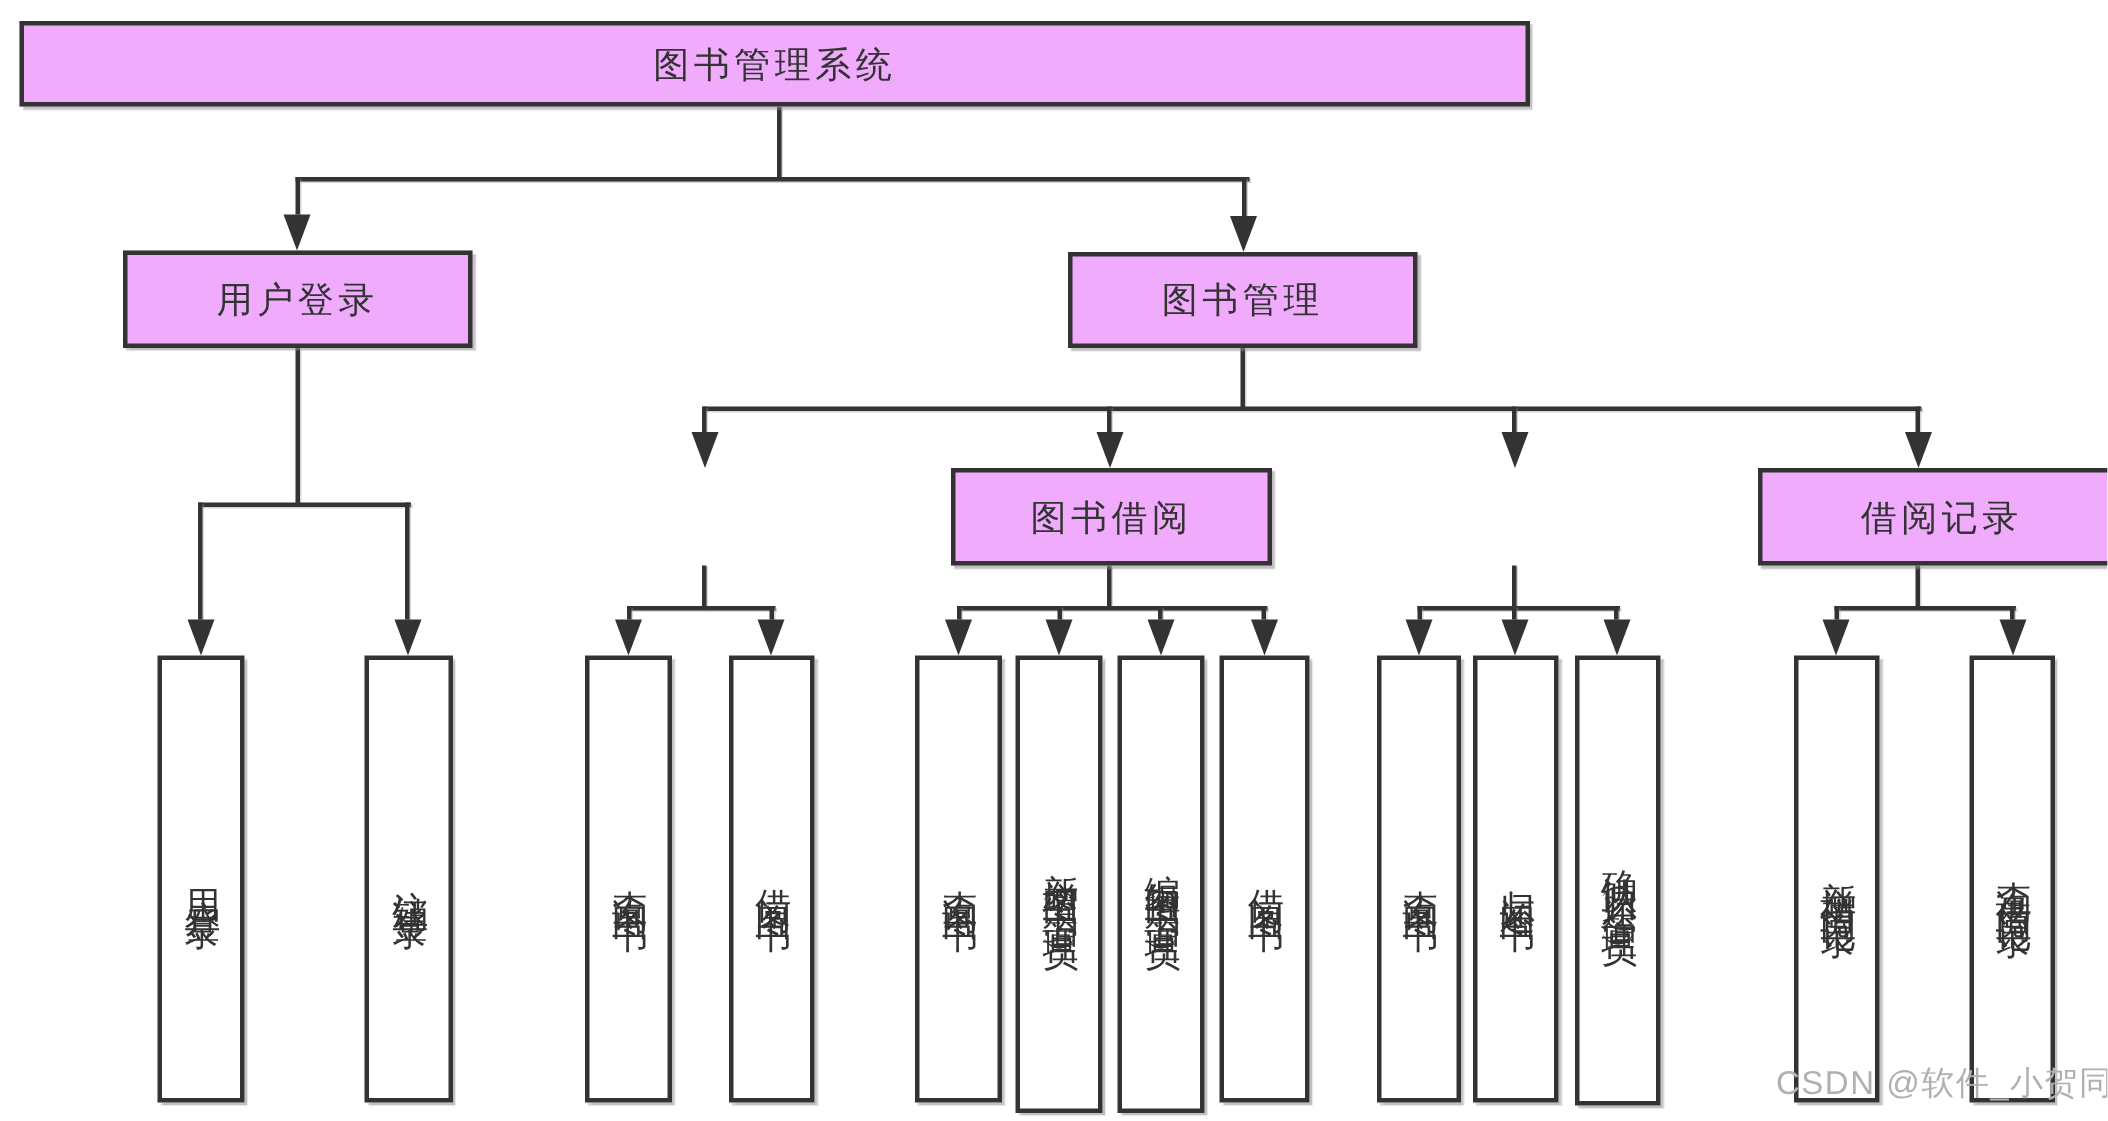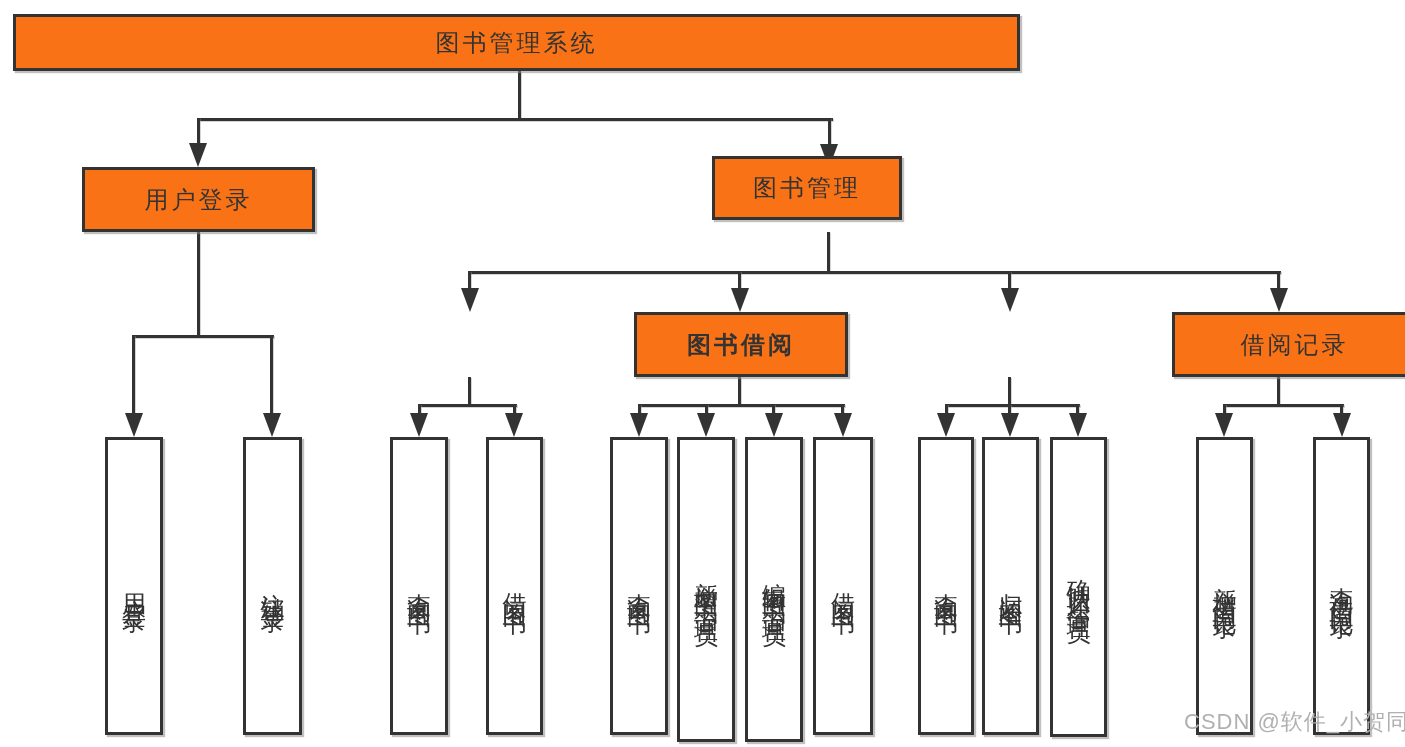--- a/index.html
+++ b/index.html
@@ -9,21 +9,21 @@
     height: 747px;
     background: #ffffff;
     font-family: "Liberation Sans", "DejaVu Sans", sans-serif;
     color: #333333;
     overflow: hidden;
   }
   
   .hbox {
     position: absolute;
     box-sizing: border-box;
-    background: #f97316;
+    background: #f0abfc;
     border: 3px solid #333333;
     box-shadow: 2px 2px 1px rgba(140,140,140,0.55);
     display: flex;
     align-items: center;
     justify-content: center;
     font-size: 24px;
     letter-spacing: 3px;
     white-space: nowrap;
     z-index: 2;
   }
@@ -83,41 +83,41 @@
   <div class="hbox" style="left:13px; top:14px; width:1007px; height:57px;">图书管理系统</div>
 
   <div class="vline" style="left:518px; top:71px; height:49px;"></div>
   <div class="hline" style="left:197px; top:118px; width:636px;"></div>
   <div class="vline" style="left:197px; top:118px; height:25px;"></div>
   <div class="arrow" style="left:189px; top:143px;"></div>
   <div class="vline" style="left:828px; top:118px; height:26px;"></div>
   <div class="arrow" style="left:820px; top:144px;"></div>
 
   <div class="hbox" style="left:82px; top:167px; width:233px; height:65px;">用户登录</div>
-  <div class="hbox" style="left:712px; top:156px; width:190px; height:64px;">图书管理</div>
+  <div class="hbox" style="left:712px; top:168px; width:233px; height:64px;">图书管理</div>
 
   <div class="vline" style="left:197px; top:232px; height:105px;"></div>
   <div class="hline" style="left:132px; top:335px; width:142px;"></div>
   <div class="vline" style="left:132px; top:335px; height:78px;"></div>
   <div class="arrow" style="left:125px; top:413px;"></div>
   <div class="vline" style="left:270px; top:335px; height:78px;"></div>
   <div class="arrow" style="left:263px; top:413px;"></div>
 
   <div class="vline" style="left:827px; top:232px; height:41px;"></div>
   <div class="hline" style="left:469px; top:271px; width:812px;"></div>
   <div class="vline" style="left:468px; top:271px; height:17px;"></div>
   <div class="arrow" style="left:461px; top:288px;"></div>
   <div class="vline" style="left:738px; top:271px; height:17px;"></div>
   <div class="arrow" style="left:731px; top:288px;"></div>
   <div class="vline" style="left:1008px; top:271px; height:17px;"></div>
   <div class="arrow" style="left:1001px; top:288px;"></div>
   <div class="vline" style="left:1277px; top:271px; height:17px;"></div>
   <div class="arrow" style="left:1270px; top:288px;"></div>
 
-  <div class="hbox" style="left:634px; top:312px; width:214px; height:65px;font-weight:bold;">图书借阅</div>
+  <div class="hbox" style="left:634px; top:312px; width:214px; height:65px;">图书借阅</div>
   <div class="hbox" style="left:1172px; top:312px; width:245px; height:65px;">借阅记录</div>
 
   <div class="vline" style="left:468px; top:377px; height:29px;"></div>
   <div class="hline" style="left:418px; top:404px; width:99px;"></div>
   <div class="vline" style="left:418px; top:404px; height:9px;"></div>
   <div class="arrow" style="left:410px; top:413px;"></div>
   <div class="vline" style="left:513px; top:404px; height:9px;"></div>
   <div class="arrow" style="left:505px; top:413px;"></div>
 
   <div class="vline" style="left:738px; top:377px; height:29px;"></div>

